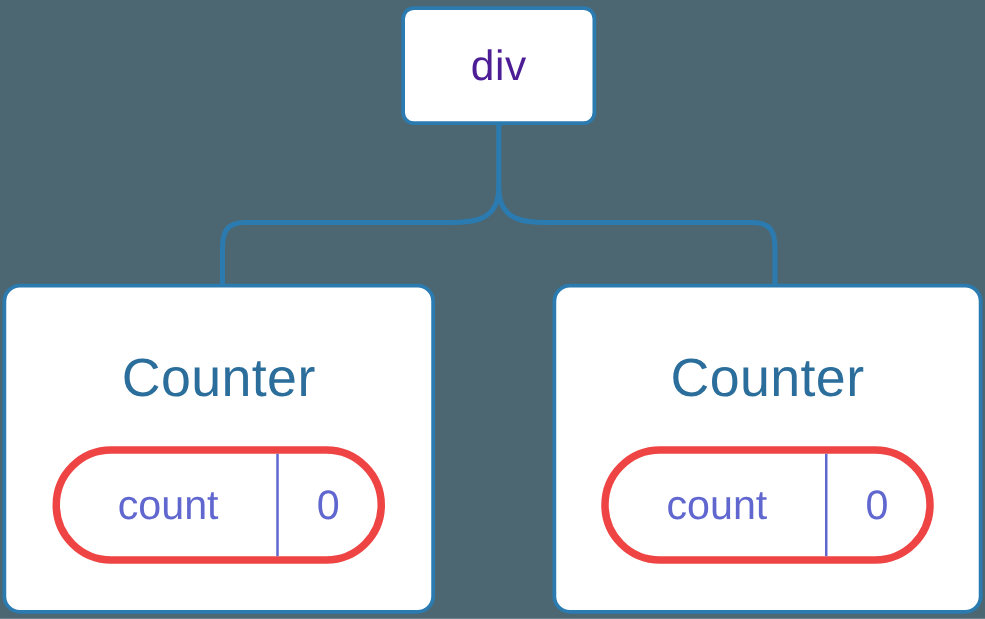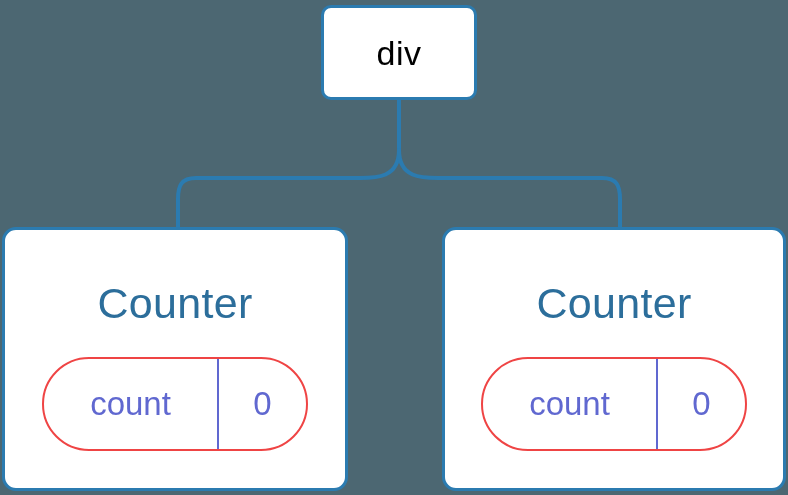--- a/index.html
+++ b/index.html
@@ -38,21 +38,21 @@
   
   #root-node {
     left: 321px;
     top: 5px;
     width: 156px;
     height: 95px;
     border-radius: 10px;
     justify-content: center;
   }
   .root-label {
-    color: #000000;
+    color: #4c1d95;
     font-size: 34px;
     line-height: 1;
     letter-spacing: 0.5px;
   }
   
   .child-node {
     top: 227px;
     height: 264px;
     border-radius: 14px;
     justify-content: flex-start;
@@ -69,21 +69,21 @@
     color: #2c6e9b;
     font-size: 43px;
     line-height: 1;
     margin-top: 52px;
     letter-spacing: 0.3px;
   }
   
   .state-pill {
     margin-top: 32px;
     height: 94px;
-    border: 2px solid #ef4444;
+    border: 6px solid #ef4444;
     border-radius: 47px;
     box-sizing: border-box;
     display: flex;
     align-items: stretch;
     background: #ffffff;
   }
   #state-pill-0 { width: 266px; }
   #state-pill-1 { width: 266px; }
   .pill-key {
     flex: 0 0 175px;

